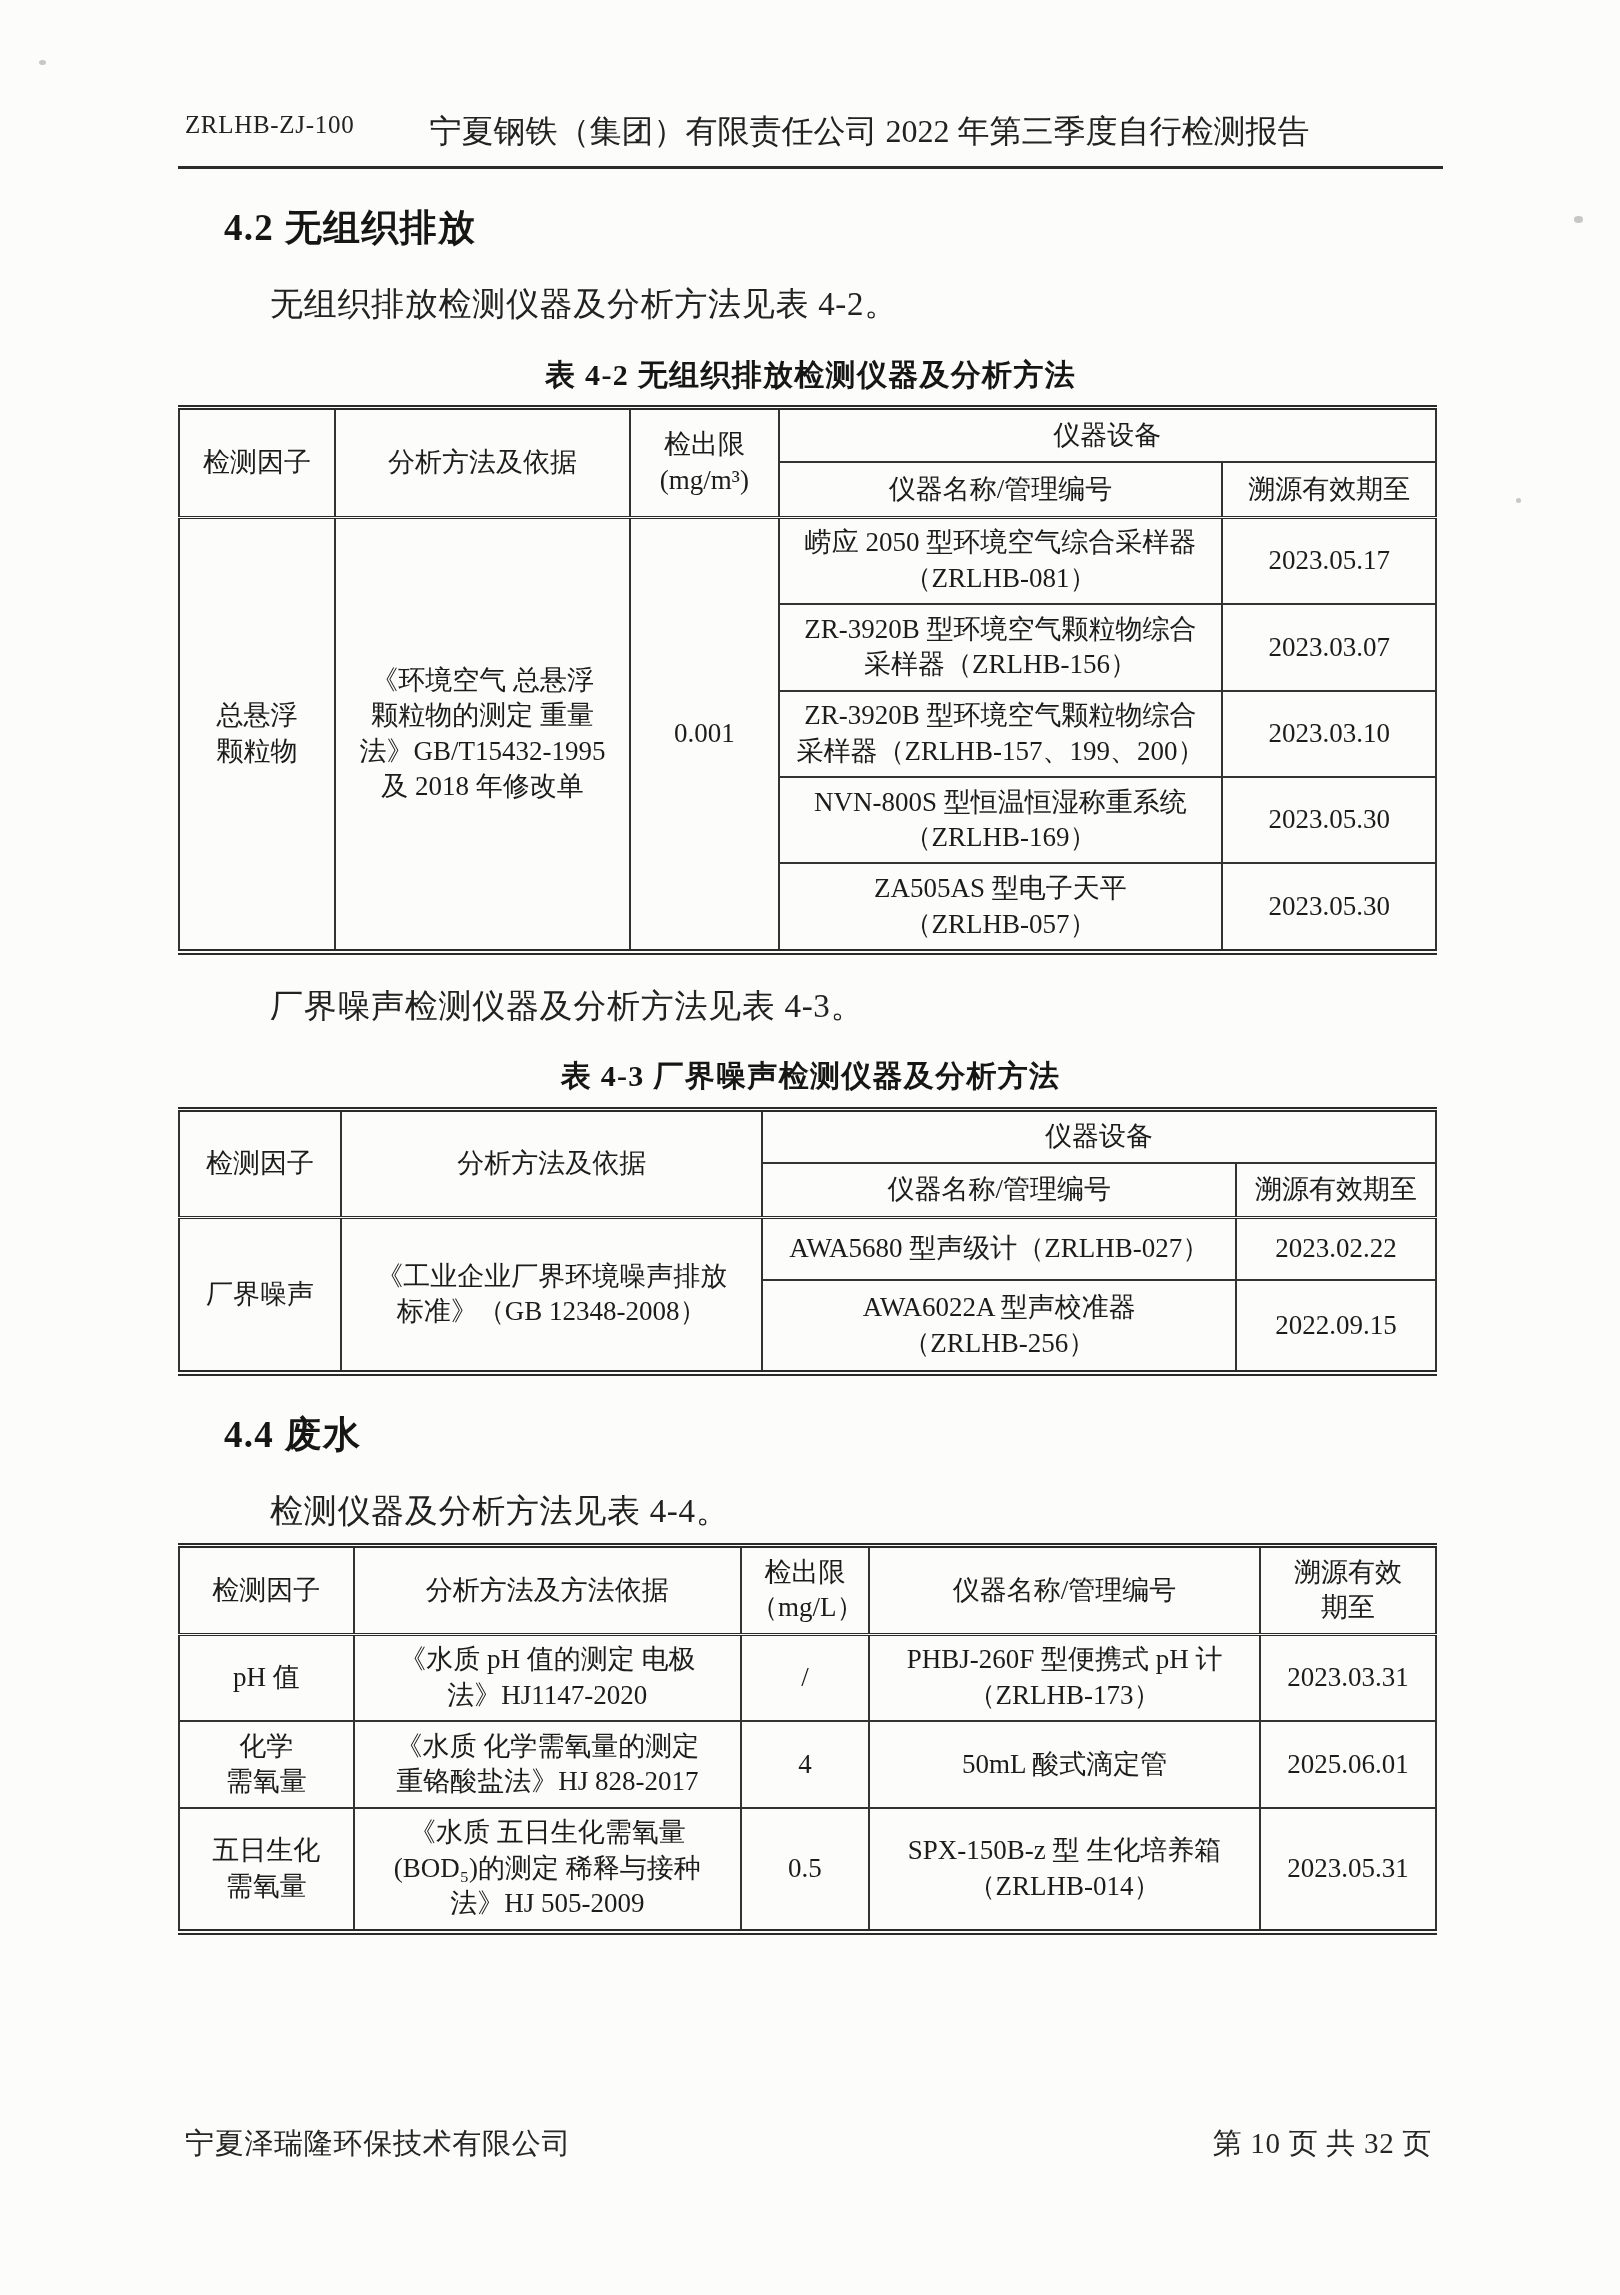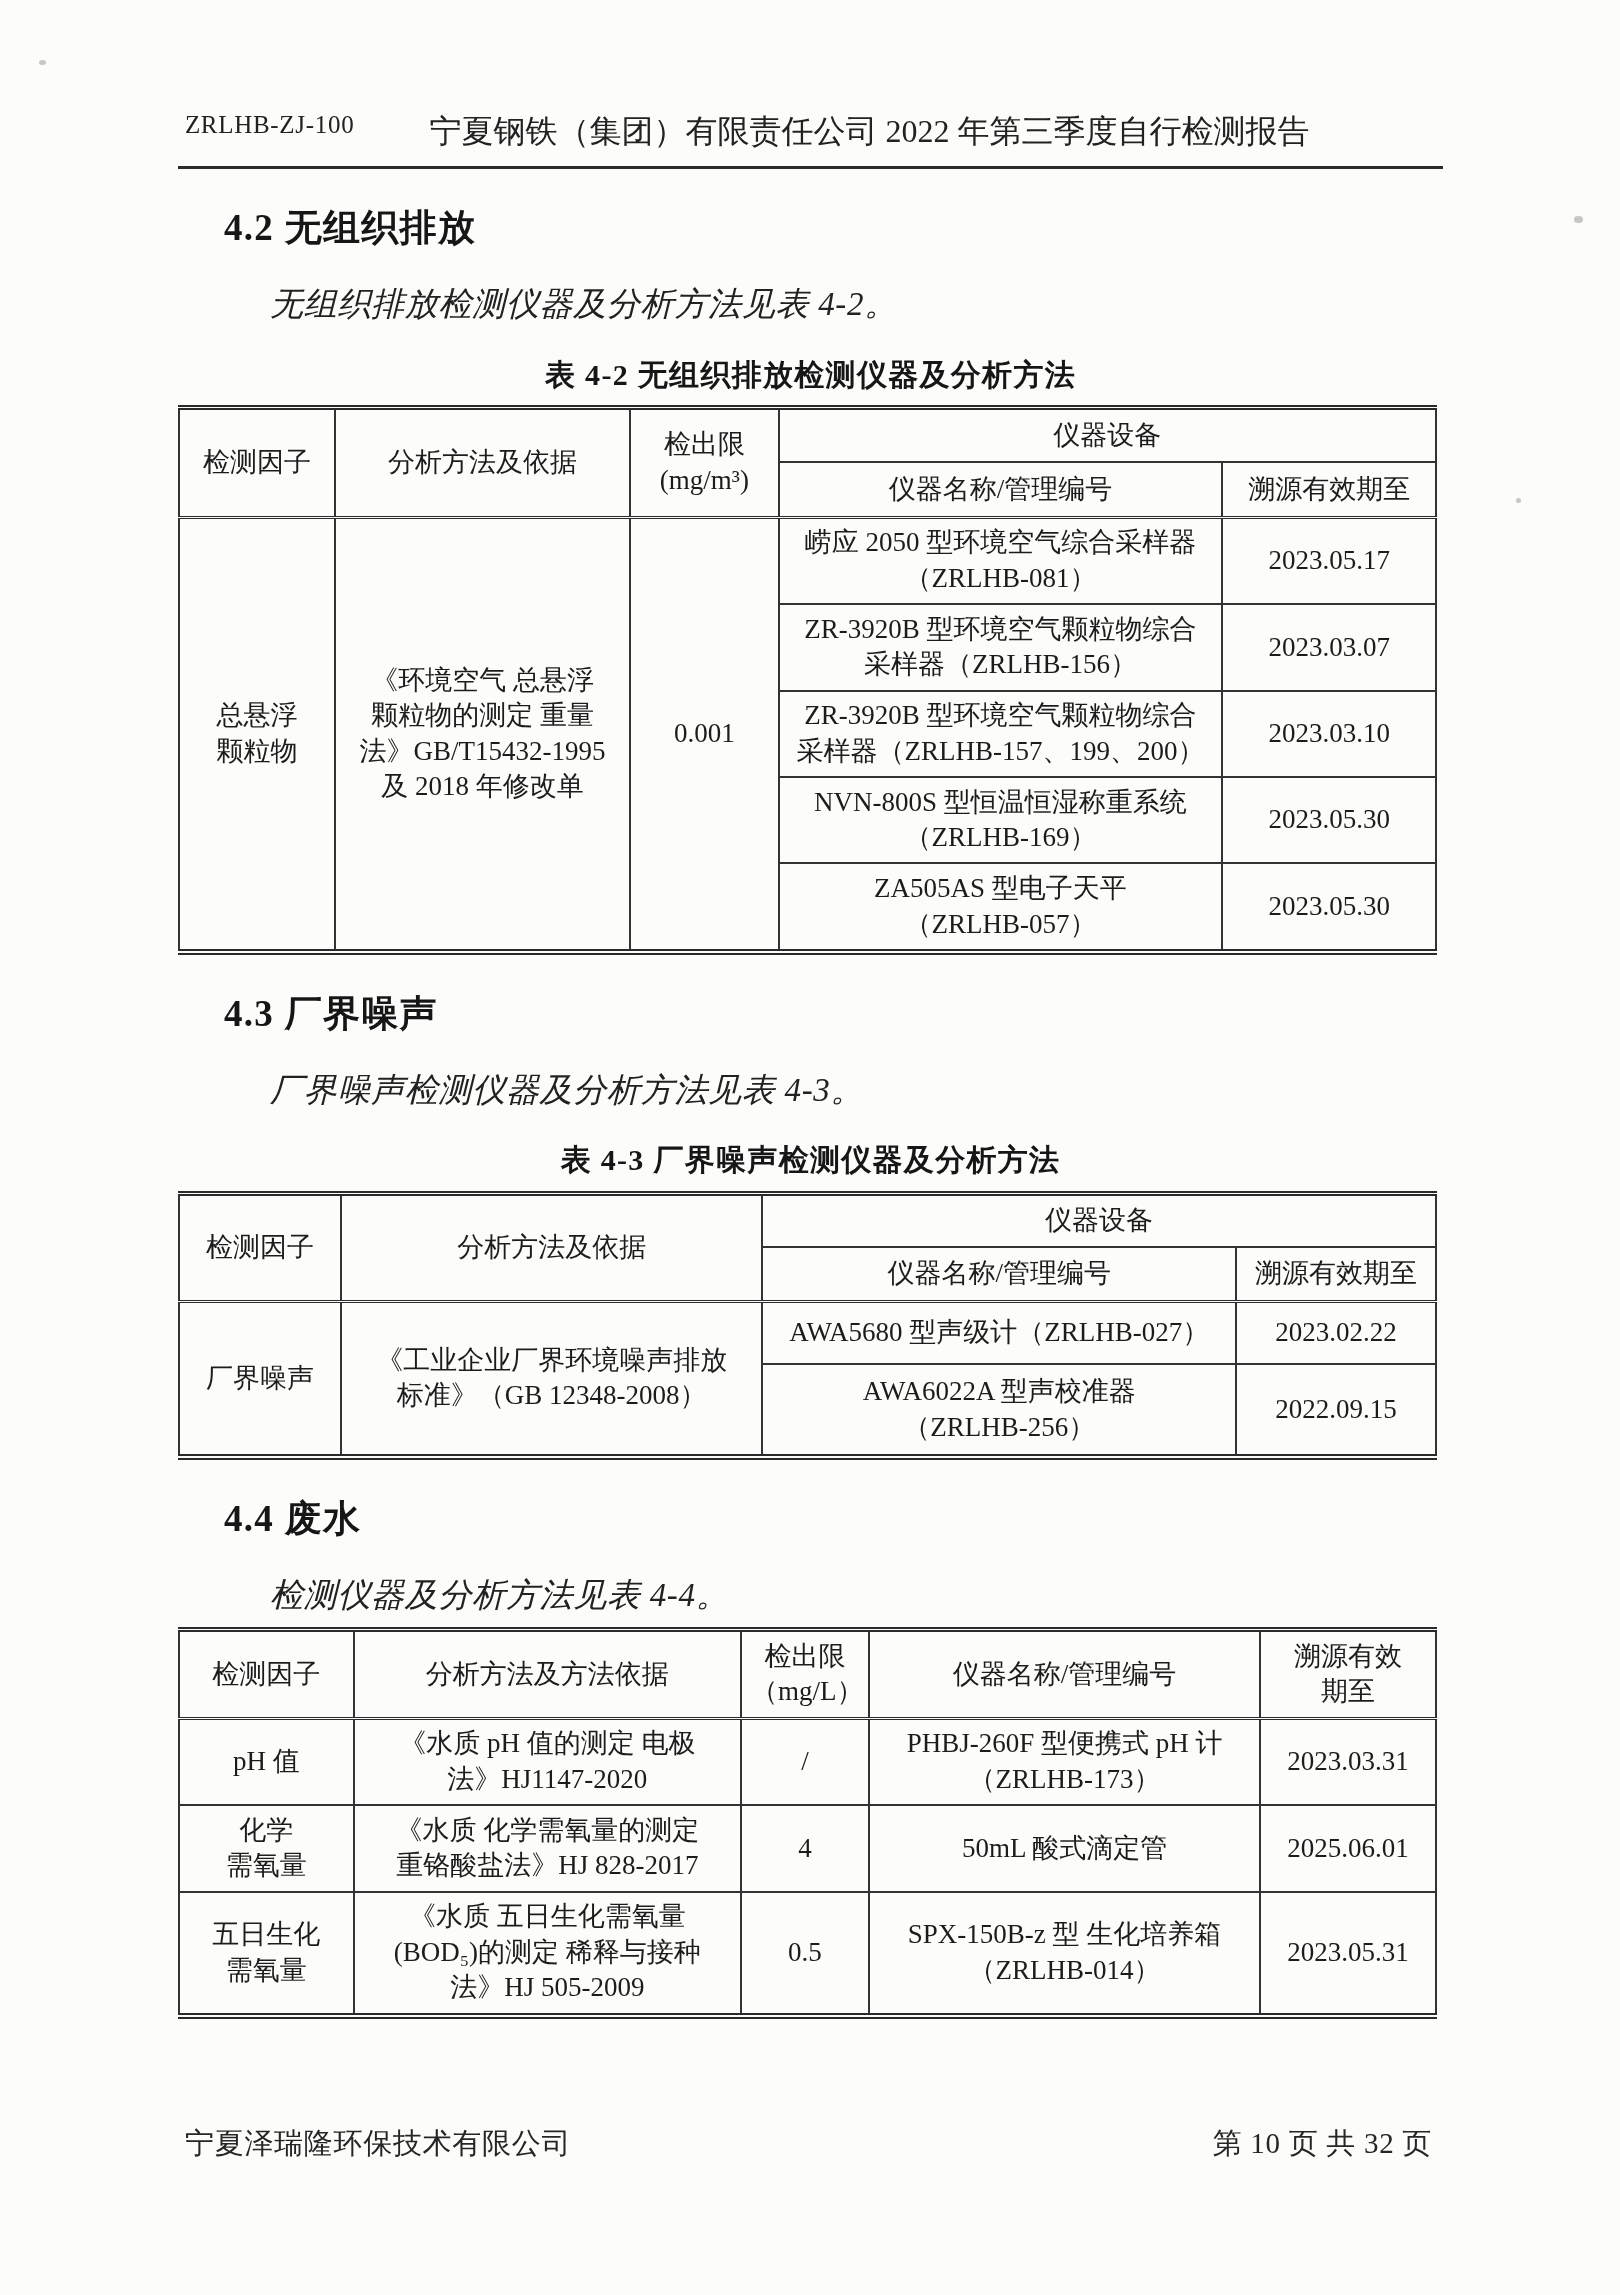--- a/index.html
+++ b/index.html
@@ -39,21 +39,20 @@
     font-size:37px;
     font-weight:700;
     color:#161616;
     letter-spacing:1.3px;
   }
   .sec-intro{
     margin:29px 0 0 270px;
     font-size:33px;
     color:#222;
     letter-spacing:0.7px;
-    font-style:italic;
   }
   .tcaption{
     margin:27.5px auto 0 auto;
     width:1259px;
     text-align:center;
     font-size:30px;
     font-weight:700;
     color:#161616;
     letter-spacing:1.3px;
   }
@@ -178,21 +177,20 @@
         <td>2023.05.30</td>
       </tr>
       <tr>
         <td>ZA505AS 型电子天平
 （ZRLHB-057）</td>
         <td>2023.05.30</td>
       </tr>
     </tbody>
   </table>
 
-  <div class="sec-heading">4.3 厂界噪声</div>
   <div class="sec-intro">厂界噪声检测仪器及分析方法见表 4-3。</div>
   <div class="tcaption">表 4-3  厂界噪声检测仪器及分析方法</div>
 
   <table class="dtable t43">
     <colgroup>
       <col style="width:12.9%">
         <col style="width:33.5%">
         <col style="width:37.7%">
         <col style="width:15.9%">
     </colgroup>

